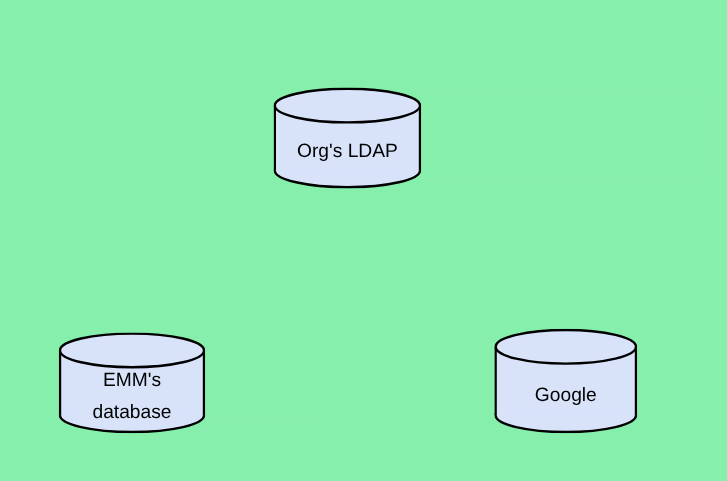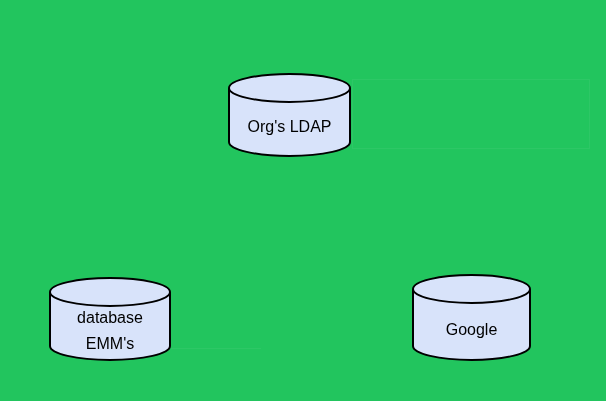--- a/index.html
+++ b/index.html
@@ -46,21 +46,21 @@
   }
   .faint-line {
     position: absolute;
     height: 1px;
     background: rgba(255,255,255,0.05);
   }
 </style>
 </head>
 <body>
 
-<div class="canvas" style="background: #22c55e;">
+<div class="canvas" style="background: #86efac;">
   <div class="faint-box" style="left: 352px; top: 79px; width: 236px; height: 68px; border-color: rgba(255, 255, 255, 0.05);"></div>
   <div class="faint-line" style="left: 171px; top: 348px; width: 90px; background: rgba(255, 255, 255, 0.05);"></div>
 
 <div class="cyl" style="left: 228px; top: 73px; width: 123px; height: 84px;">
       <svg width="123" height="84" viewBox="0 0 123 84">
         <ellipse cx="61.5" cy="69" rx="60.5" ry="14" fill="#d8e3fa" stroke="#000000" stroke-width="2"></ellipse>
         <rect x="1" y="15" width="121" height="54" fill="#d8e3fa"></rect>
         <line x1="1" y1="15" x2="1" y2="69" stroke="#000000" stroke-width="2"></line>
         <line x1="122" y1="15" x2="122" y2="69" stroke="#000000" stroke-width="2"></line>
         <ellipse cx="61.5" cy="15" rx="60.5" ry="14" fill="#d8e3fa" stroke="#000000" stroke-width="2"></ellipse>
@@ -71,22 +71,22 @@
     </div>
     <div class="cyl" style="left: 49px; top: 277px; width: 122px; height: 84px;">
       <svg width="122" height="84" viewBox="0 0 122 84">
         <ellipse cx="61" cy="69" rx="60" ry="14" fill="#d8e3fa" stroke="#000000" stroke-width="2"></ellipse>
         <rect x="1" y="15" width="120" height="54" fill="#d8e3fa"></rect>
         <line x1="1" y1="15" x2="1" y2="69" stroke="#000000" stroke-width="2"></line>
         <line x1="121" y1="15" x2="121" y2="69" stroke="#000000" stroke-width="2"></line>
         <ellipse cx="61" cy="15" rx="60" ry="14" fill="#d8e3fa" stroke="#000000" stroke-width="2"></ellipse>
       </svg>
       <div class="cyl-label" style="color: rgb(0, 0, 0);">
+        <div>EMM's</div>
         <div>database</div>
-        <div>EMM's</div>
       </div>
     </div>
     <div class="cyl" style="left: 412px; top: 274px; width: 119px; height: 87px;">
       <svg width="119" height="87" viewBox="0 0 119 87">
         <ellipse cx="59.5" cy="72" rx="58.5" ry="14" fill="#d8e3fa" stroke="#000000" stroke-width="2"></ellipse>
         <rect x="1" y="15" width="117" height="57" fill="#d8e3fa"></rect>
         <line x1="1" y1="15" x2="1" y2="72" stroke="#000000" stroke-width="2"></line>
         <line x1="118" y1="15" x2="118" y2="72" stroke="#000000" stroke-width="2"></line>
         <ellipse cx="59.5" cy="15" rx="58.5" ry="14" fill="#d8e3fa" stroke="#000000" stroke-width="2"></ellipse>
       </svg>

